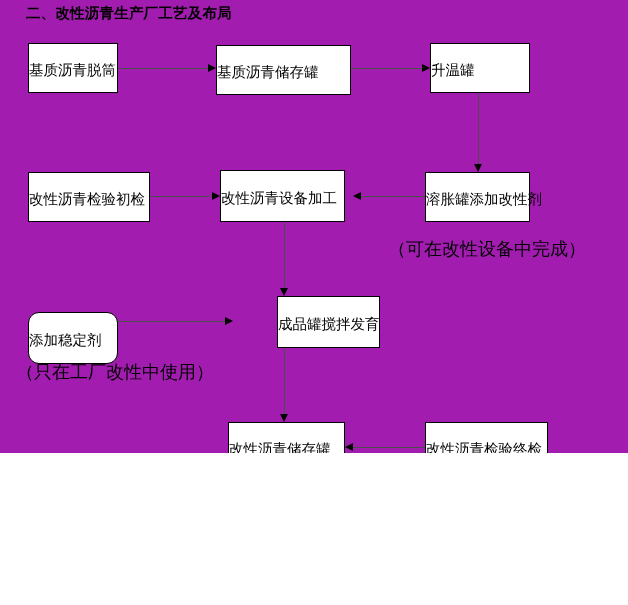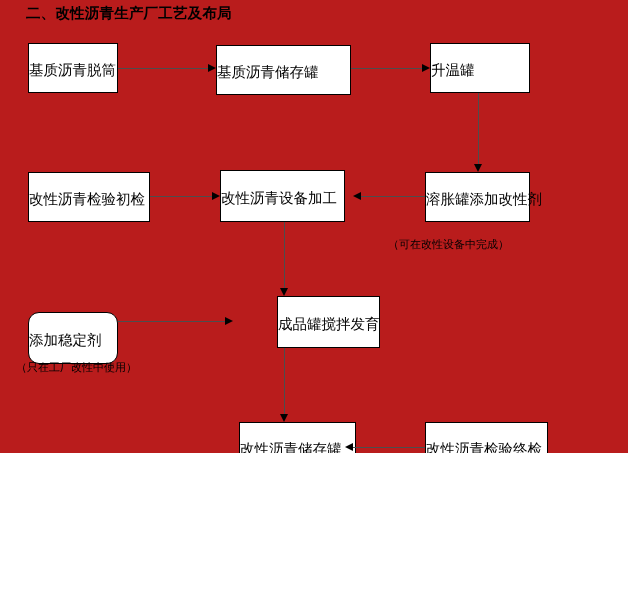--- a/index.html
+++ b/index.html
@@ -8,21 +8,21 @@
     background: #ffffff;
   }
   body {
     font-family: "DejaVu Sans", "Liberation Sans", sans-serif;
     color: #000000;
   }
   #page {
     position: relative;
     width: 628px;
     height: 453px;
-    background: #b91c1c;
+    background: #a21caf;
     overflow: hidden;
   }
   .title {
     position: absolute;
     left: 26px;
     top: 4px;
     font-size: 14.5px;
     font-weight: bold;
     letter-spacing: 0.2px;
     white-space: nowrap;
@@ -36,21 +36,21 @@
     align-items: center;
     padding-top: 5px;
   }
   .node .line {
     font-size: 14.5px;
     line-height: 21px;
     white-space: nowrap;
   }
   .note {
     position: absolute;
-    font-size: 11px;
+    font-size: 18px;
     white-space: nowrap;
     font-family: Liberation Mono, monospace;
   }
   
   .h-line, .v-line {
     position: absolute;
     background: #4d4d4d;
   }
   .h-line { height: 1px; }
   .v-line { width: 1px; }
@@ -113,21 +113,21 @@
   <div class="node" style="left:28px; top:312px; width:90px; height:52px;border-radius:11px;">
     <div class="line">添加</div>
     <div class="line">稳定剂</div>
   </div>
 
   <div class="node" style="left:233px; top:296px; width:103px; height:52px;margin-left:44px;">
     <div class="line">成品罐</div>
     <div class="line">搅拌发育</div>
   </div>
 
-  <div class="node" style="left:228px; top:422px; width:117px; height:50px;margin-left:11px;">
+  <div class="node" style="left:228px; top:422px; width:117px; height:50px;">
     <div class="line">改性沥青</div>
     <div class="line">储存罐</div>
   </div>
 
   <div class="node" style="left:425px; top:422px; width:123px; height:50px;">
     <div class="line">改性沥青检验</div>
     <div class="line">终检</div>
   </div>
 
   <div class="node" style="left:228px; top:543px; width:114px; height:50px;border-radius:16px;">

